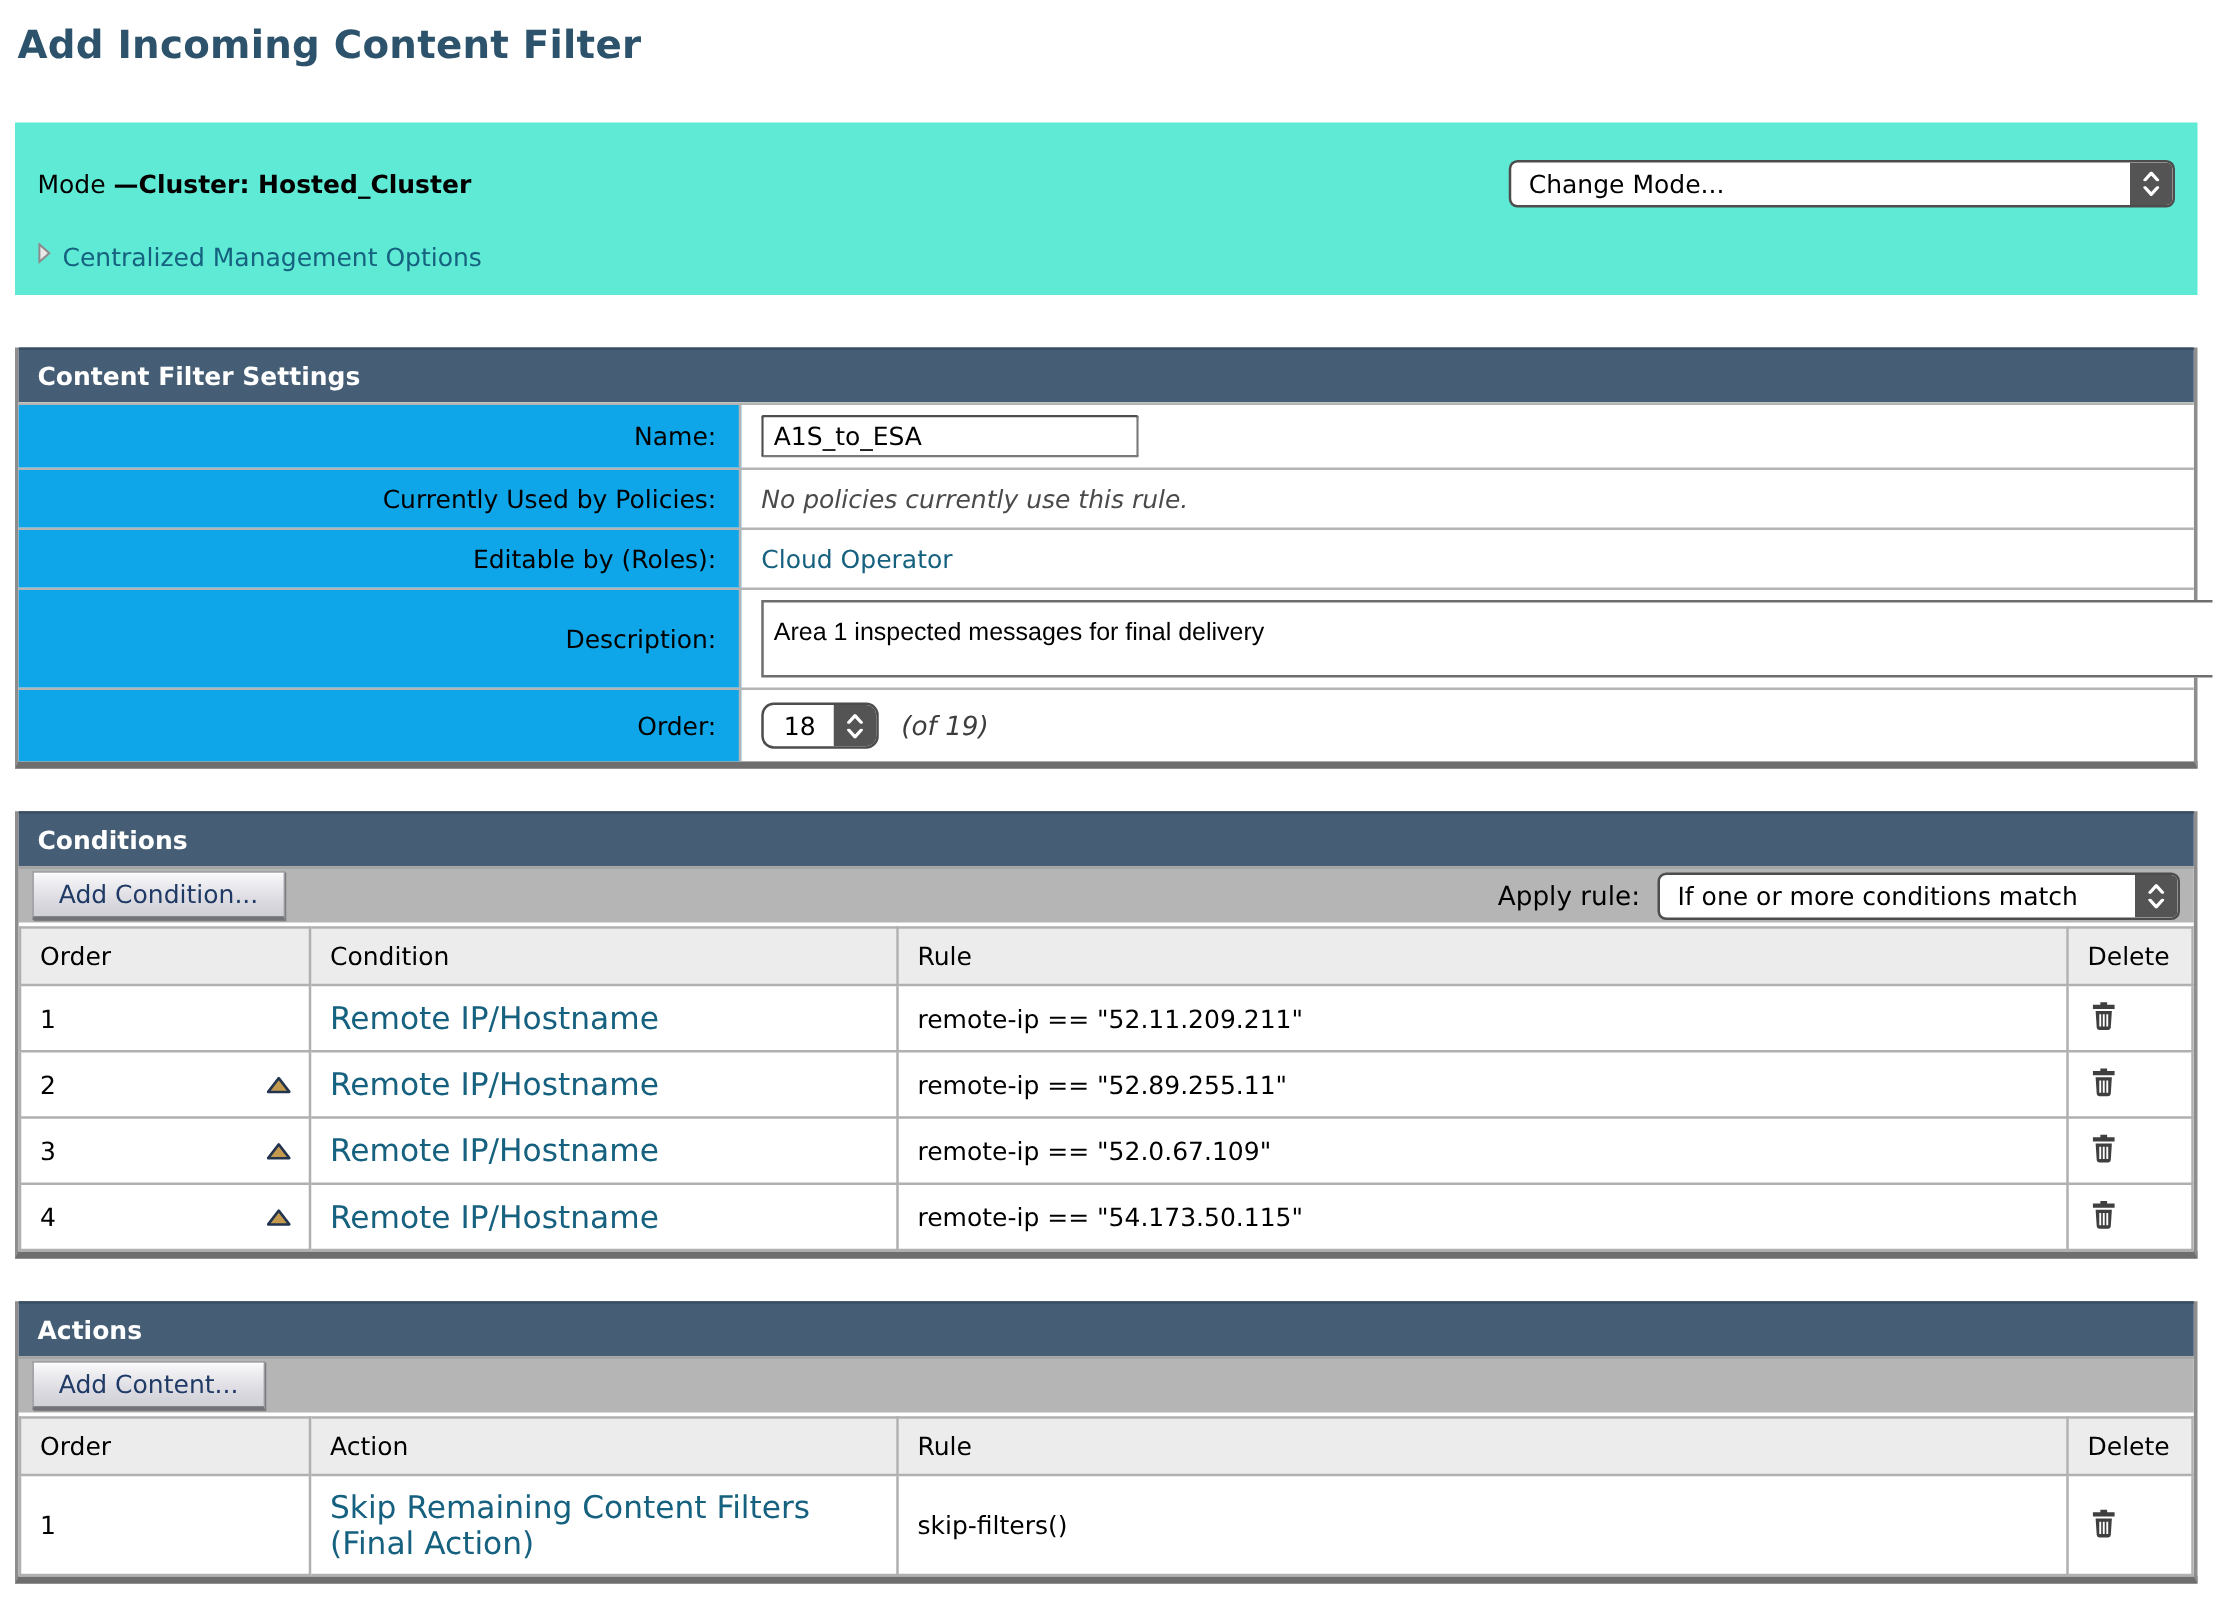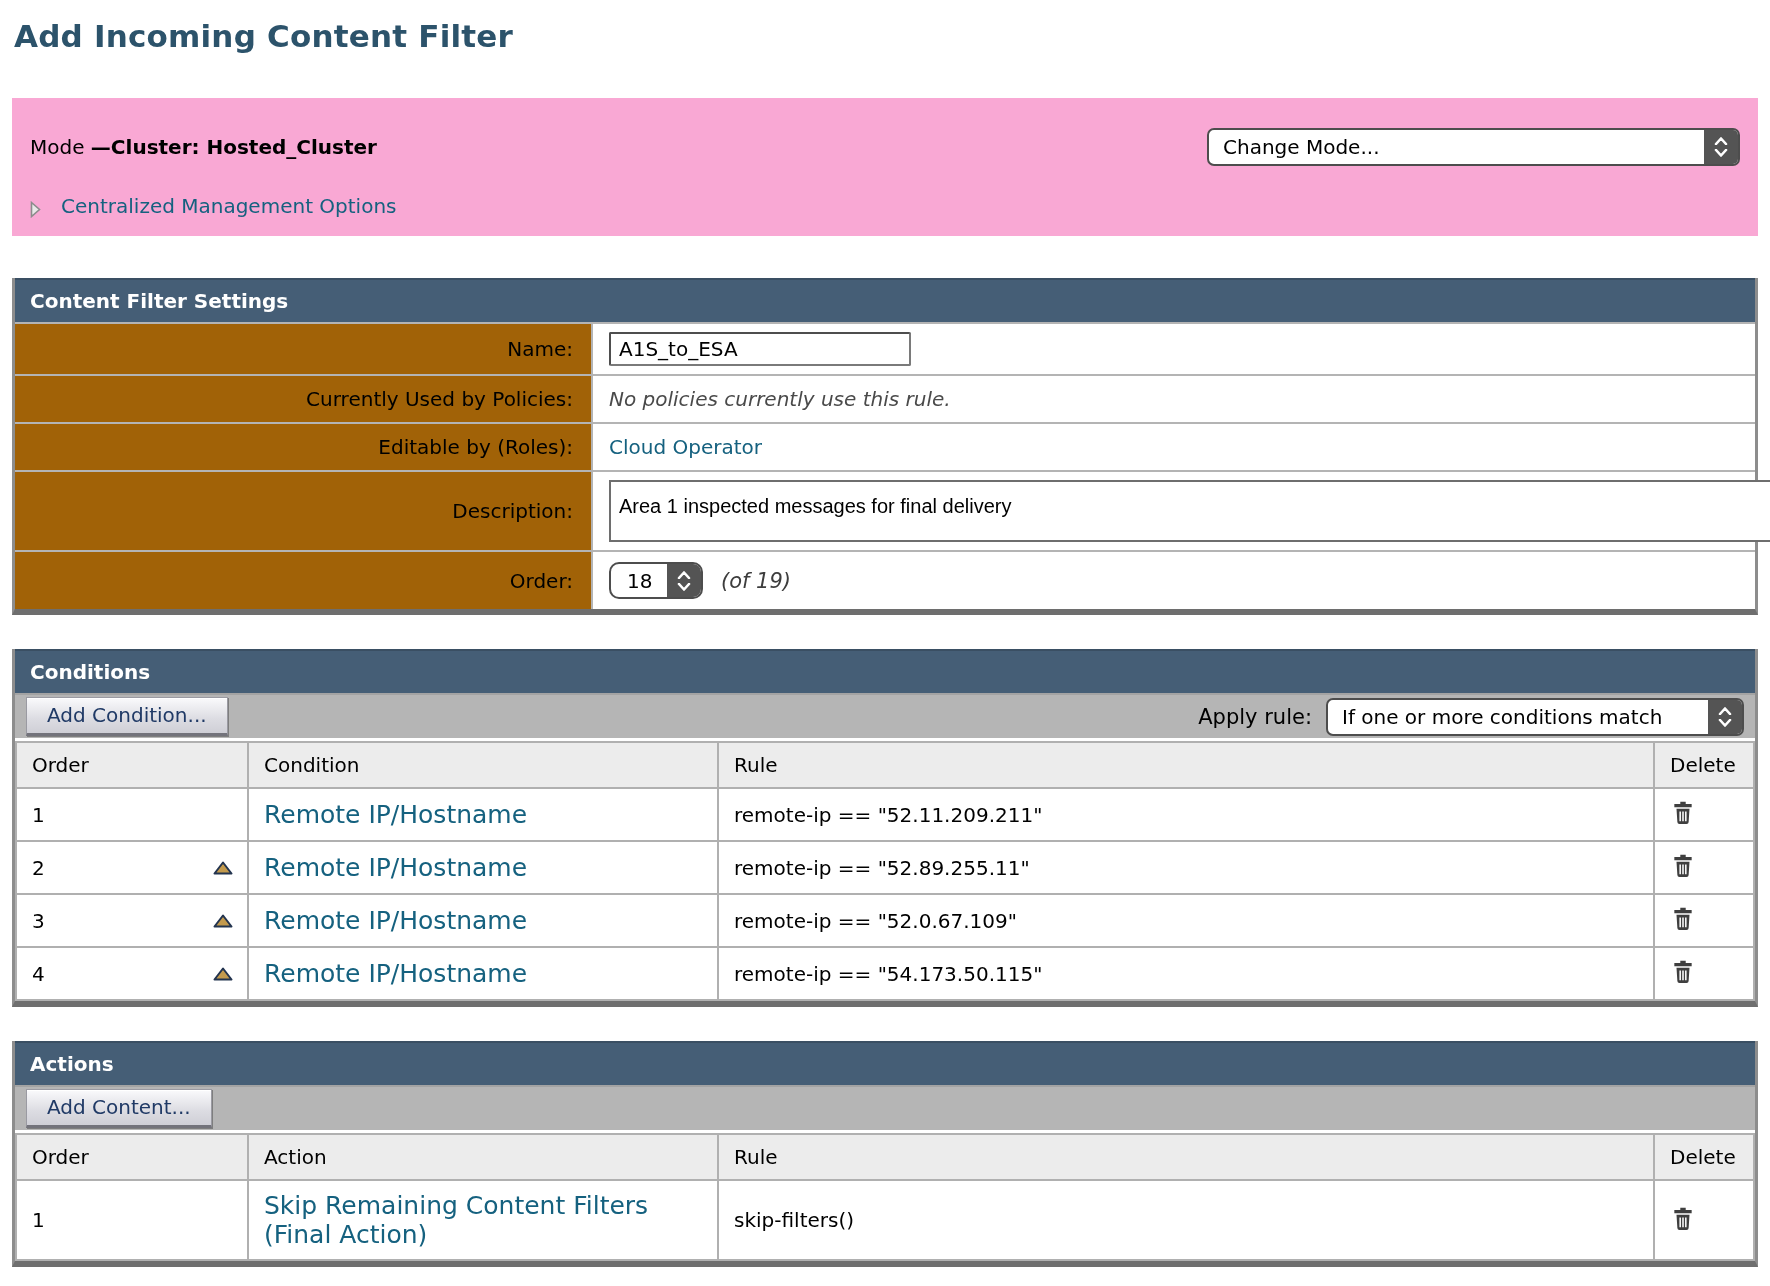--- a/index.html
+++ b/index.html
@@ -12,26 +12,26 @@
   .page { padding:10px 12px 0 12px; }
 
   
   .page-title {
     font-size:31px; font-weight:bold; color:#2c536b;
     margin:8px 0 44px 2px; letter-spacing:.2px;
   }
 
   
   .mode-box {
-    background:#f9a8d4; padding:30px 18px 18px 18px; margin-bottom:42px;
+    background:#5eead4; padding:30px 18px 18px 18px; margin-bottom:42px;
   }
   .mode-row { display:flex; justify-content:space-between; align-items:center; }
   .mode-text { font-size:20px; }
   .mode-text b { font-weight:bold; }
-  .mgmt-row { margin-top:28px; display:flex; align-items:flex-end; gap:20px; }
+  .mgmt-row { margin-top:28px; display:flex; align-items:flex-start; gap:9px; }
   .link { color:#15617f; text-decoration:none; cursor:pointer; }
   .mgmt-row .link { font-size:20px; }
 
   
   .fselect {
     display:inline-flex; align-items:stretch; background:#fff;
     border:2px solid #4d4d4d; border-radius:7px; overflow:hidden;
     height:38px; cursor:pointer;
   }
   .fselect .txt { flex:1; font-size:20px; padding:5px 14px; white-space:nowrap; display:flex; align-items:center; }
@@ -51,21 +51,21 @@
   }
   .panel-header {
     background:#455e76; color:#fff; font-weight:bold; font-size:20px;
     padding:9px 15px; border-top:2px solid #3a4f63;
   }
 
   
   .srow { display:flex; border-top:2px solid #b4b4b4; background:#fff; }
   .srow:first-of-type { border-top:none; }
   .slabel {
-    width:578px; flex:none; background:#a16207; text-align:right;
+    width:578px; flex:none; background:#0ea5e9; text-align:right;
     font-size:20px; padding:11px 18px; border-right:2px solid #b4b4b4;
     display:flex; align-items:center; justify-content:flex-end;
   }
   .svalue { flex:1; padding:8px 16px; font-size:20px; display:flex; align-items:center; }
   .svalue.italic { font-style:italic; color:#4a4a4a; }
   .name-input {
     width:302px; height:34px; font-size:20px; padding:2px 8px;
     font-family:"DejaVu Sans","Liberation Sans",sans-serif;
     border:2px solid #7a7a7a; border-top-color:#4e4e4e; border-left-color:#4e4e4e;
     border-radius:2px; outline:none;

